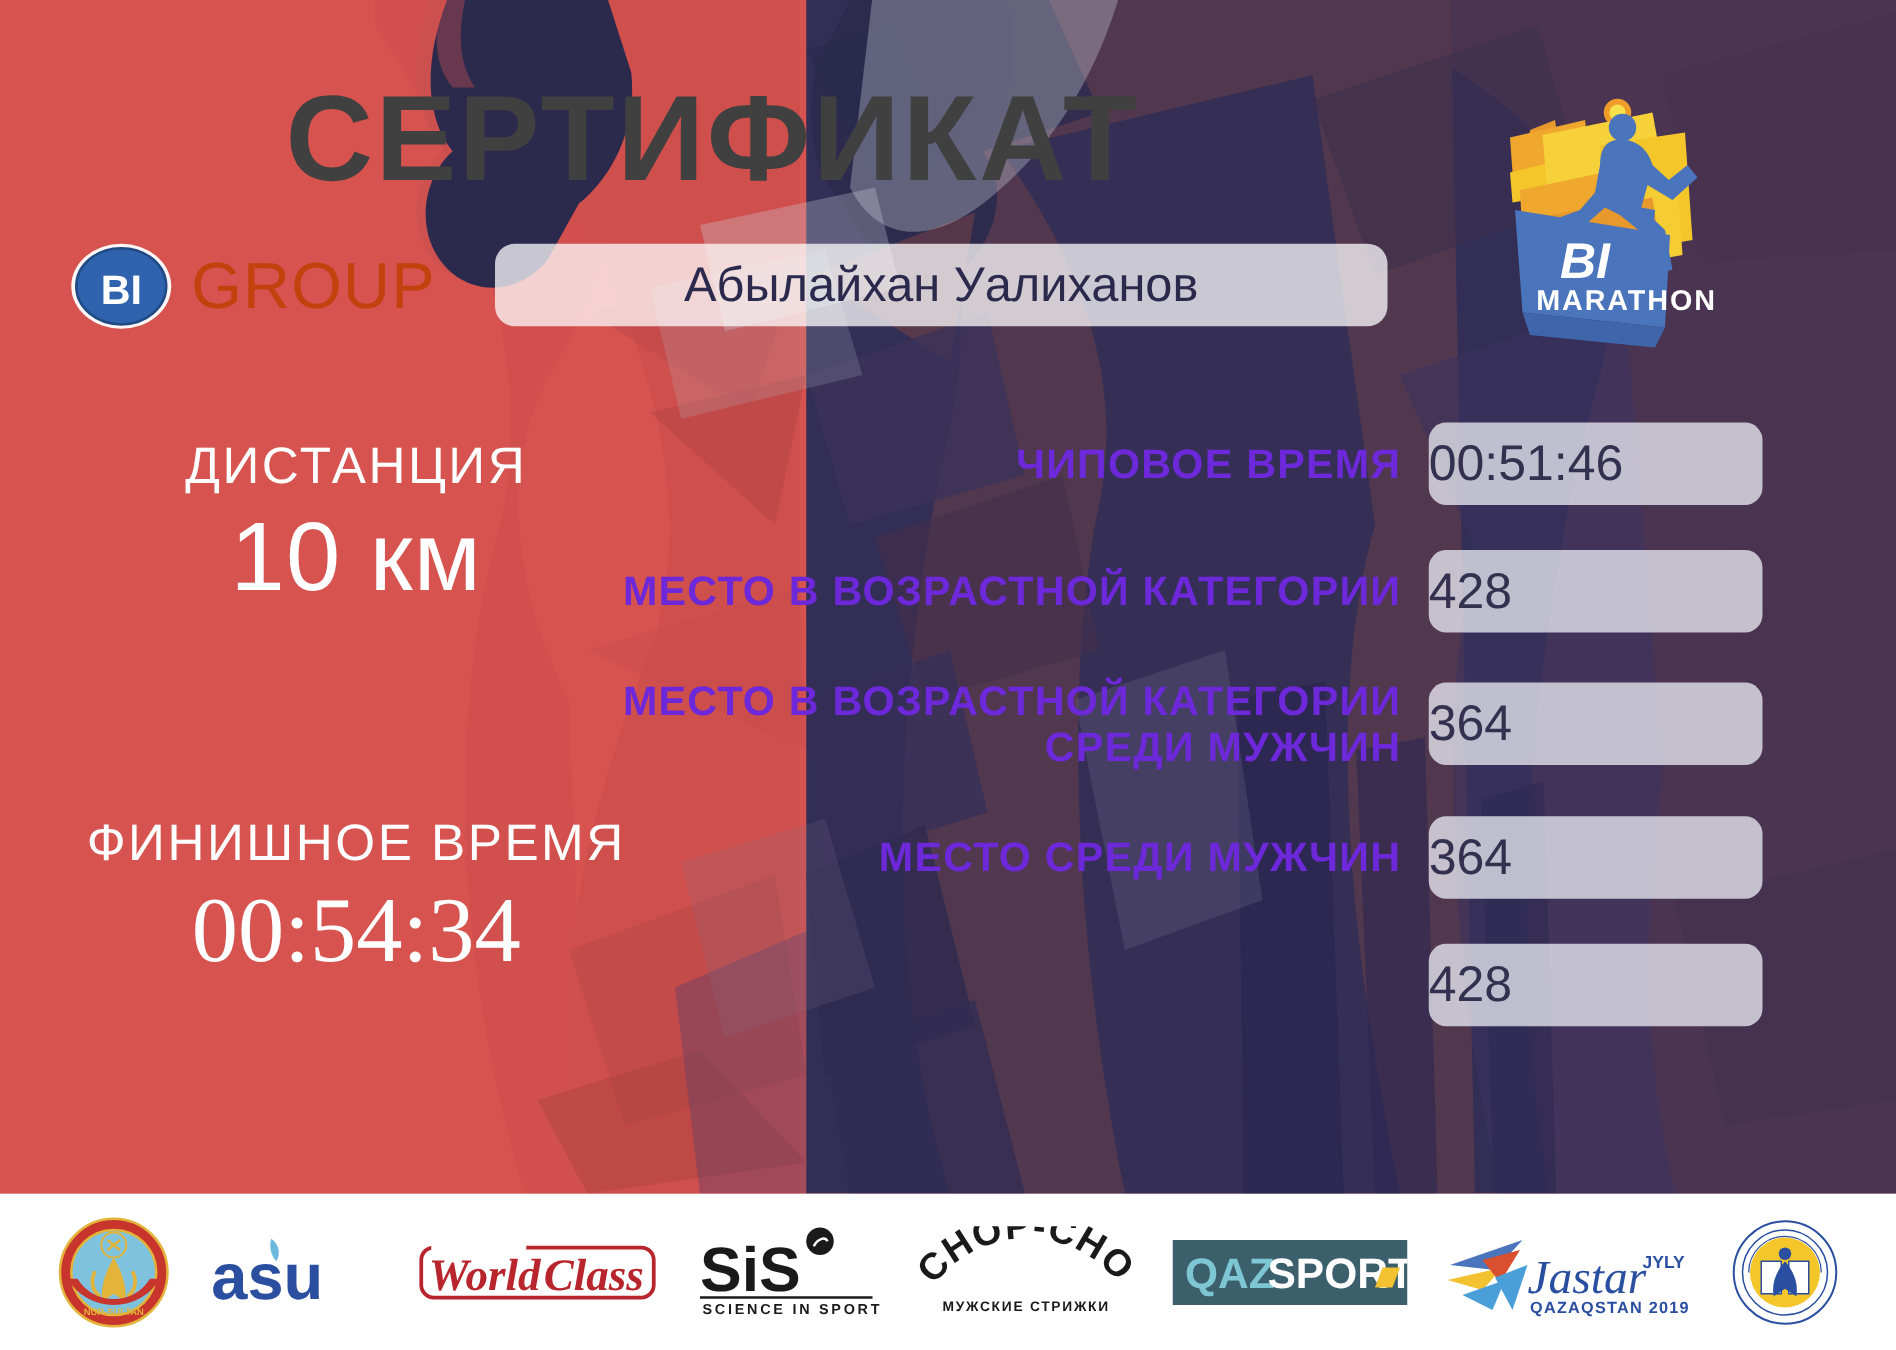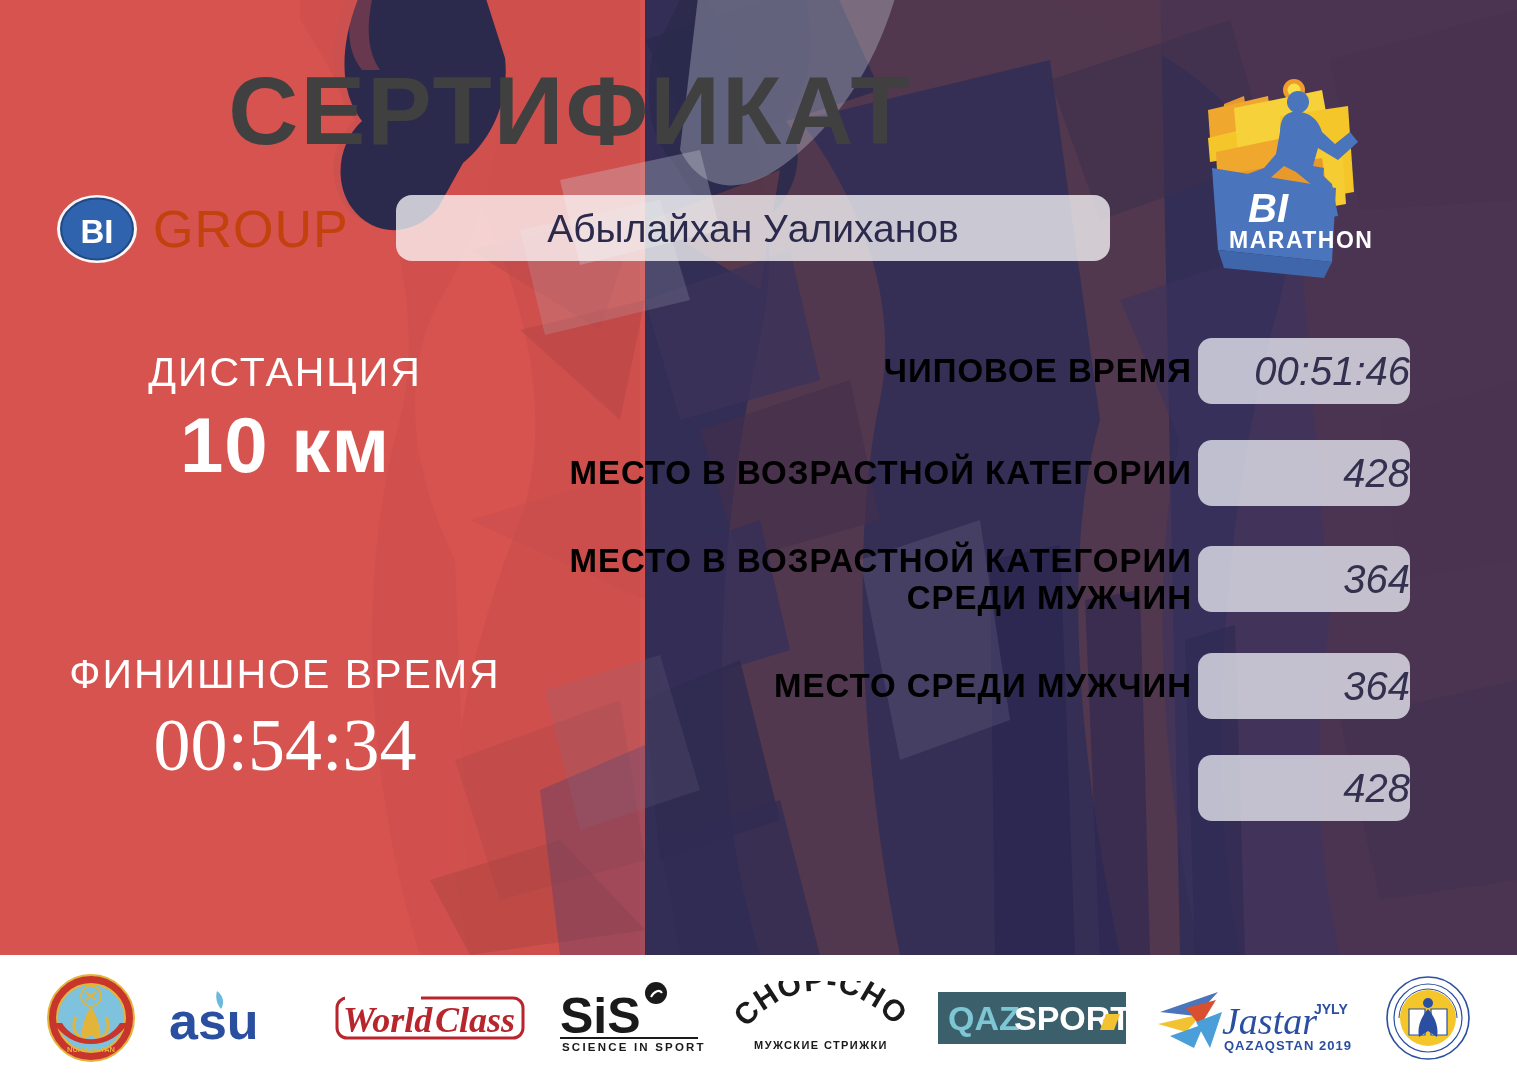--- a/index.html
+++ b/index.html
@@ -29,30 +29,30 @@
 
   
   .mlogo{position:absolute;left:1172px;top:62px;width:230px;height:230px;}
   .mlogo svg{width:230px;height:230px;display:block;}
 
   
   .leftblk{position:absolute;width:470px;text-align:center;color:#fff;}
   .lb-dist{left:50px;top:348px;}
   .lb-fin{left:50px;top:650px;}
   .lb-label{font-size:41px;font-weight:normal;letter-spacing:2px;line-height:1.18;}
-  .lb-value{font-size:78px;font-weight:bold;letter-spacing:1px;line-height:1.12;margin-top:6px;}
+  .lb-value{font-size:78px;font-weight:normal;letter-spacing:1px;line-height:1.12;margin-top:6px;}
   .lb-value.thin{font-weight:400;font-size:74px;letter-spacing:0;font-family:Liberation Serif, serif;}
 
   
   .rows{position:absolute;left:470px;top:338px;width:940px;}
   .row{position:relative;height:auto;display:flex;align-items:center;justify-content:flex-end;margin-bottom:36px;}
-  .row-label{flex:1;text-align:right;color:#000000;font-size:33px;font-weight:bold;
-    letter-spacing:1px;line-height:1.13;padding-right:6px;}
-  .row-pill{width:212px;height:66px;border-radius:14px;background:rgba(228,228,236,0.80);
-    display:flex;align-items:center;justify-content:flex-end;flex:none;font-style:italic;}
+  .row-label{flex:1;text-align:right;color:#6d28d9;font-size:33px;font-weight:bold;
+    letter-spacing:1px;line-height:1.13;padding-right:22px;}
+  .row-pill{width:267px;height:66px;border-radius:14px;background:rgba(228,228,236,0.80);
+    display:flex;align-items:center;justify-content:flex-start;flex:none;}
   .row-pill span{font-size:40px;color:#33314f;line-height:1;}
 
   
   .footer{position:absolute;left:0;top:955px;width:1517px;height:125px;background:#fff;
     display:flex;align-items:center;justify-content:space-between;padding:0 46px;box-sizing:border-box;}
   .sp{display:flex;align-items:center;justify-content:center;height:100px;}
   .sp svg{display:block;}
 </style>
 </head>
 <body>

